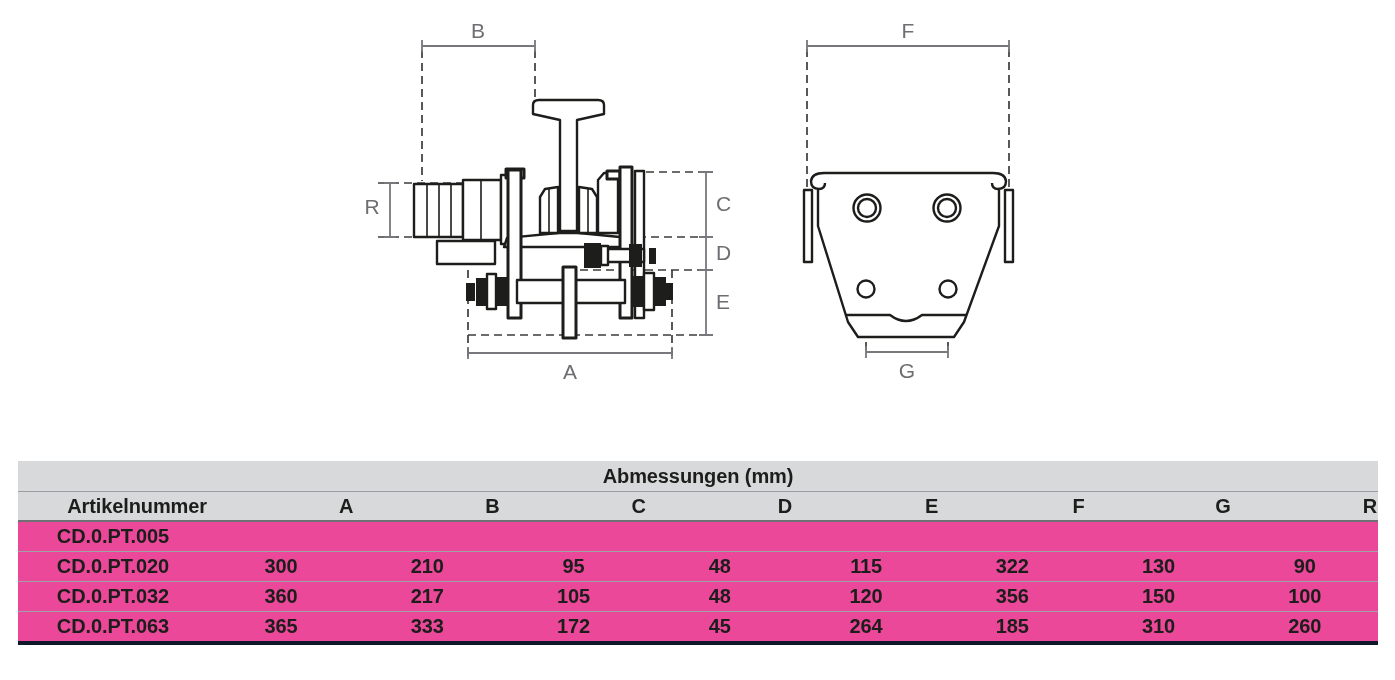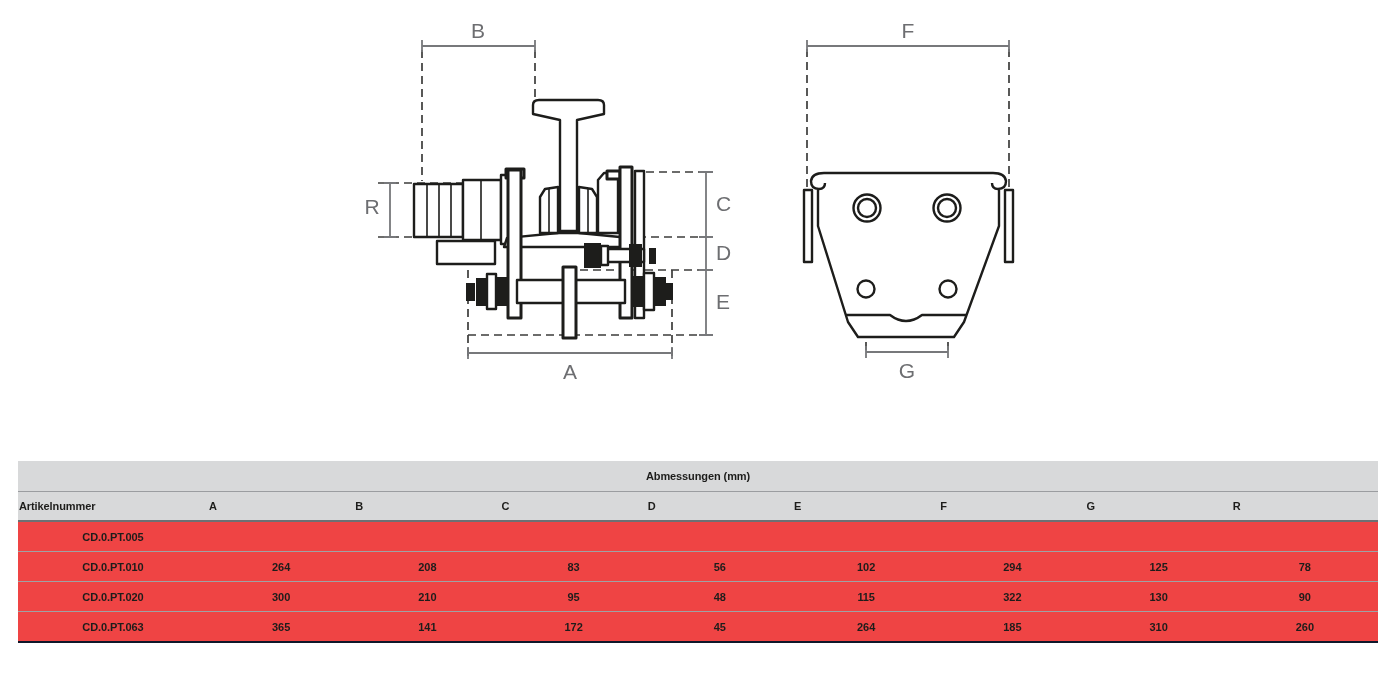--- a/index.html
+++ b/index.html
@@ -14,36 +14,36 @@
   .lnt{stroke:#1d1d1b;stroke-width:3;fill:#ffffff;stroke-linejoin:round;}
   .thin{stroke:#1d1d1b;stroke-width:1.6;fill:none;}
   .blk{fill:#1d1d1b;stroke:none;}
   .dash{stroke:#3c3c3b;stroke-width:1.7;stroke-dasharray:8 5;fill:none;}
   .dim{stroke:#77787b;stroke-width:1.8;fill:none;}
   .dimlabel{fill:#6d6e71;font-size:21px;font-family:"Liberation Sans",sans-serif;}
   
   .table-wrap{position:absolute;left:18px;top:461px;width:1360px;}
   table{
     border-collapse:collapse;table-layout:fixed;width:100%;
-    color:#1d1d1b;font-size:11px;font-weight:700;letter-spacing:-0.1px;
+    color:#1d1d1b;font-size:20px;font-weight:700;letter-spacing:-0.1px;
   }
   col.c0{width:190px;}
   .title-row td{
     background:#d8d9da;height:28px;text-align:center;vertical-align:middle;
     border-bottom:1px solid #9b9da0;
   }
   .cols-row th{
-    background:#d8d9da;height:26px;text-align:left;vertical-align:middle;
+    background:#d8d9da;height:26px;text-align:right;vertical-align:middle;
     font-weight:700;border-bottom:2px solid #6e7073;
   }
   tbody td{
-    height:27px;text-align:center;vertical-align:middle;background:#ef4444;
+    height:27px;text-align:center;vertical-align:middle;background:#ec4899;
     border-bottom:1.5px solid #9fa1a4;
   }
-  tbody tr:last-child td{border-bottom:2px solid #0f172a;}
+  tbody tr:last-child td{border-bottom:4px solid #0f172a;}
 </style>
 </head>
 <body>
 
 <svg class="diagram-svg" width="1395" height="450" viewBox="0 0 1395 450">
 
   <g>
 
     <path class="dash" d="M422,50 V181"></path>
     <path class="dash" d="M535,50 V97"></path>
@@ -178,45 +178,45 @@
           <td></td>
           <td></td>
           <td></td>
           <td></td>
           <td></td>
           <td></td>
           <td></td>
           <td></td>
         </tr>
         <tr>
-          <td>CD.0.PT.010</td>
-          <td>264</td>
-          <td>208</td>
-          <td>83</td>
-          <td>56</td>
-          <td>102</td>
-          <td>294</td>
-          <td>125</td>
-          <td>78</td>
-        </tr>
-        <tr>
           <td>CD.0.PT.020</td>
           <td>300</td>
           <td>210</td>
           <td>95</td>
           <td>48</td>
           <td>115</td>
           <td>322</td>
           <td>130</td>
           <td>90</td>
         </tr>
         <tr>
+          <td>CD.0.PT.032</td>
+          <td>360</td>
+          <td>217</td>
+          <td>105</td>
+          <td>48</td>
+          <td>120</td>
+          <td>356</td>
+          <td>150</td>
+          <td>100</td>
+        </tr>
+        <tr>
           <td>CD.0.PT.063</td>
           <td>365</td>
-          <td>141</td>
+          <td>333</td>
           <td>172</td>
           <td>45</td>
           <td>264</td>
           <td>185</td>
           <td>310</td>
           <td>260</td>
         </tr>
       </tbody>
   </table>
 </div>

